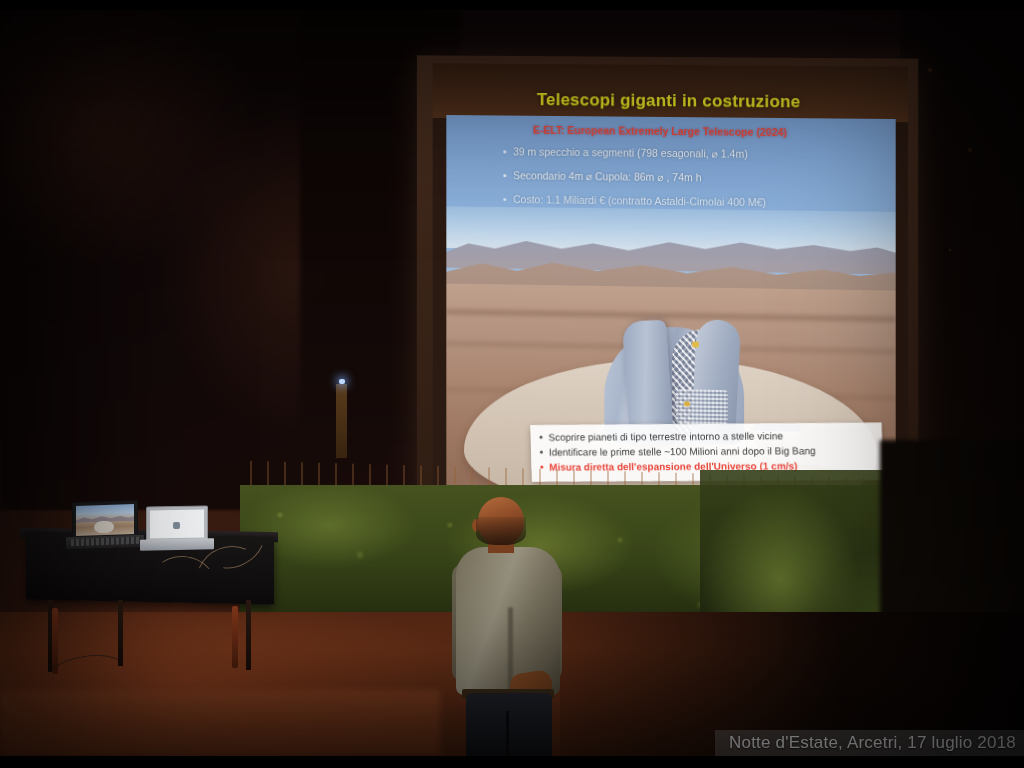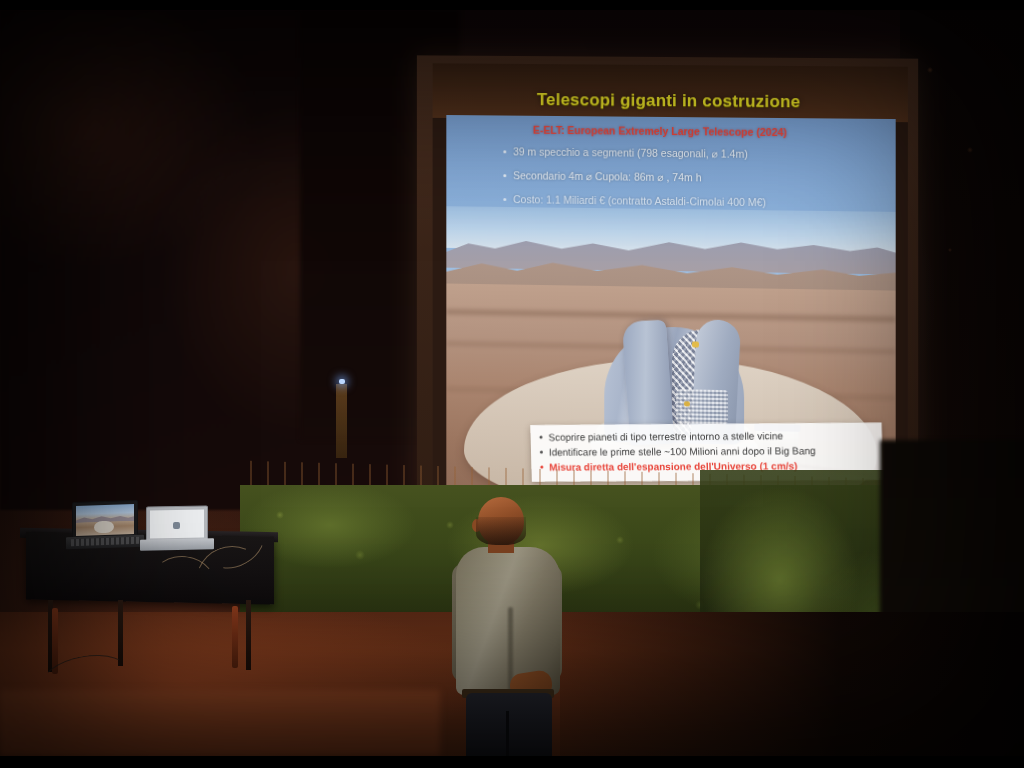--- a/index.html
+++ b/index.html
@@ -373,17 +373,20 @@
     <div class="head"></div>
     <div class="hair"></div>
     <div class="hands"></div>
     <div class="belt"></div>
     <div class="legs"></div>
     <div class="leg-split"></div>
   </div>
 
   <div class="vig"></div>
 
+  <div class="caption-bar">
+    <span>Notte d'Estate, Arcetri, 17 luglio 2018</span>
+  </div>
 
   <div class="bar-top"></div>
   <div class="bar-bot"></div>
 
 </div>
 
 </body></html>

